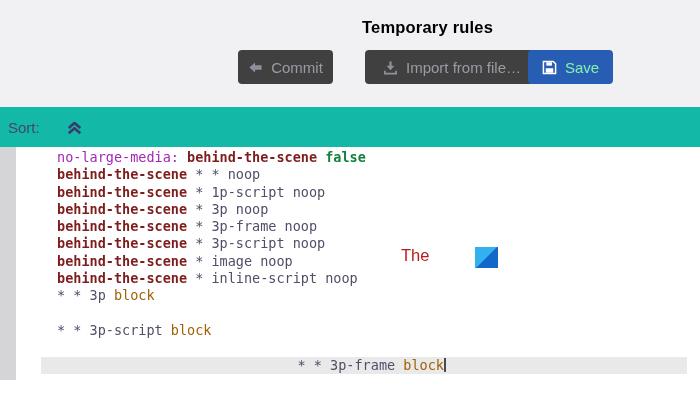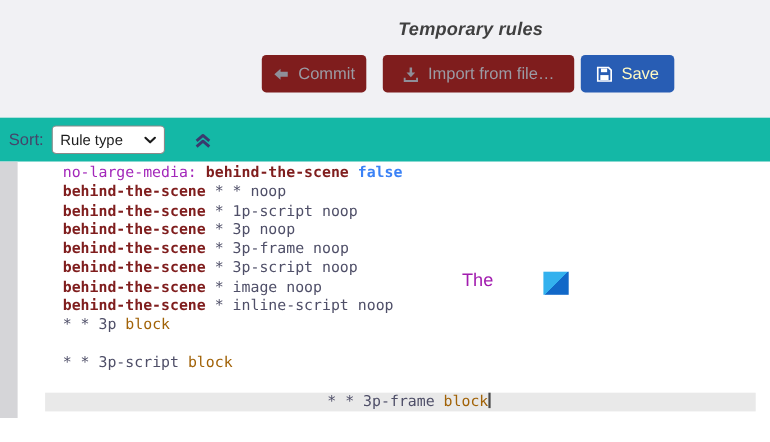--- a/index.html
+++ b/index.html
@@ -5,32 +5,32 @@
   html,body{margin:0;padding:0;}
   body{
     width:700px;height:402px;position:relative;overflow:hidden;
     background:#f1f1f4;
     font-family:"Liberation Sans",sans-serif;
     -webkit-font-smoothing:antialiased;
   }
   
   .page-title{
     position:absolute;left:362px;top:18px;
-    font-size:16.5px;font-weight:700;color:#404040;letter-spacing:.2px;font-style:italic;
+    font-size:16.5px;font-weight:700;color:#000000;letter-spacing:.2px;
   }
   .btn{
     position:absolute;top:50px;height:34px;border:none;border-radius:4px;
     display:flex;align-items:center;justify-content:center;gap:8px;
     font-family:"Liberation Sans",sans-serif;font-size:15px;
     box-sizing:border-box;cursor:default;padding:0 10px;
   }
-  .btn.disabled{background:#7f1d1d;color:#9b9ba4;}
-  .btn.primary{background:#285db4;color:#fef9c3;cursor:pointer;}
+  .btn.disabled{background:#404040;color:#9b9ba4;}
+  .btn.primary{background:#285db4;color:#86efac;cursor:pointer;}
   .btn-commit{left:238px;width:95px;}
-  .btn-import{left:348px;width:174px;}
+  .btn-import{left:365px;width:174px;}
   .btn-save{left:528px;width:85px;}
   .btn svg{flex:0 0 auto;}
   
   .sort-bar{
     position:absolute;left:0;top:107px;width:700px;height:40px;
     background:#14b8a6;display:flex;align-items:center;
   }
   .sort-label{margin-left:8px;font-size:15px;color:#45456b;}
   .sort-select{
     margin-left:7px;width:103px;height:26px;background:#ffffff;
@@ -49,28 +49,28 @@
     position:absolute;left:41px;top:0;width:646px;height:255px;
     padding-top:2px;box-sizing:border-box;
     font-family:"DejaVu Sans Mono",monospace;font-size:13.5px;line-height:17.3px;
     white-space:pre;cursor:text;
   }
   .code-line{height:17.3px;padding-left:16px;}
   .code-line.active{background:#e9e9e9;text-align:center;}
   .tok-directive{color:#a327ba;}
   .tok-hostname{color:#7f1d1d;font-weight:bold;}
   .tok-plain{color:#4f4f68;}
-  .tok-state{color:#3b82f6;font-weight:bold;}
+  .tok-state{color:#15803d;font-weight:bold;}
   .tok-action{color:#a16207;font-weight:normal;}
   .cursor{
     display:inline-block;width:2px;height:14px;background:#4a4a4a;
     vertical-align:-2px;margin-left:0.5px;
   }
   
-  .watermark{position:absolute;left:420px;top:246px;width:98px;color:#a21caf;}
+  .watermark{position:absolute;left:401px;top:246px;width:98px;color:#b91c1c;}
   .watermark .wm-line1{font-size:16.5px;line-height:18px;}
   .watermark .wm-line2{font-size:16.5px;line-height:18px;margin-top:1px;}
   .wm-logo{
     position:absolute;left:74px;top:1px;width:23px;height:21px;
     background:linear-gradient(135deg,#33b1ee 49.5%,#1168c8 50.5%);
   }
 </style>
 </head>
 <body>
 
@@ -102,28 +102,20 @@
       <path d="M1.5 1.5 h10.5 l2.5 2.5 v10.5 h-13 Z" fill="none" stroke="#ffffff" stroke-width="1.6"></path>
       <rect x="4.6" y="2.4" width="6" height="3.6" fill="#ffffff"></rect>
       <rect x="4" y="8.8" width="8" height="4.8" fill="#ffffff"></rect>
     </svg>
   </span>
   <span>Save</span>
 </button>
 
 <div class="sort-bar">
   <span class="sort-label">Sort:</span>
-  <div class="sort-select">
-    <span class="sel-text">Rule type</span>
-    <span style="display:flex;">
-      <svg width="11" height="7" viewBox="0 0 11 7">
-          <path d="M1.2 1.2 L5.5 5.4 L9.8 1.2" fill="none" stroke="#1a1a1a" stroke-width="1.9" stroke-linecap="round" stroke-linejoin="round"></path>
-        </svg>
-    </span>
-  </div>
   <button class="collapse-btn">
     <span style="display:flex;">
       <svg width="21" height="21" viewBox="0 0 20 20">
         <path d="M4.5 10.5 L10 5.8 L15.5 10.5" fill="none" stroke="#3a3a6e" stroke-width="2.5" stroke-linejoin="round"></path>
         <path d="M4.5 15.5 L10 10.8 L15.5 15.5" fill="none" stroke="#3a3a6e" stroke-width="2.5" stroke-linejoin="round"></path>
       </svg>
     </span>
   </button>
 </div>
 

